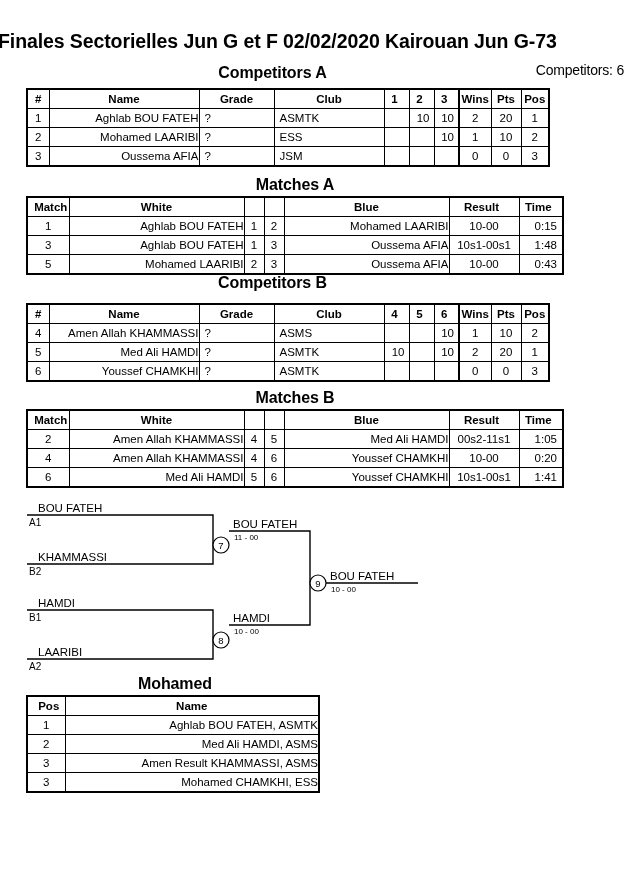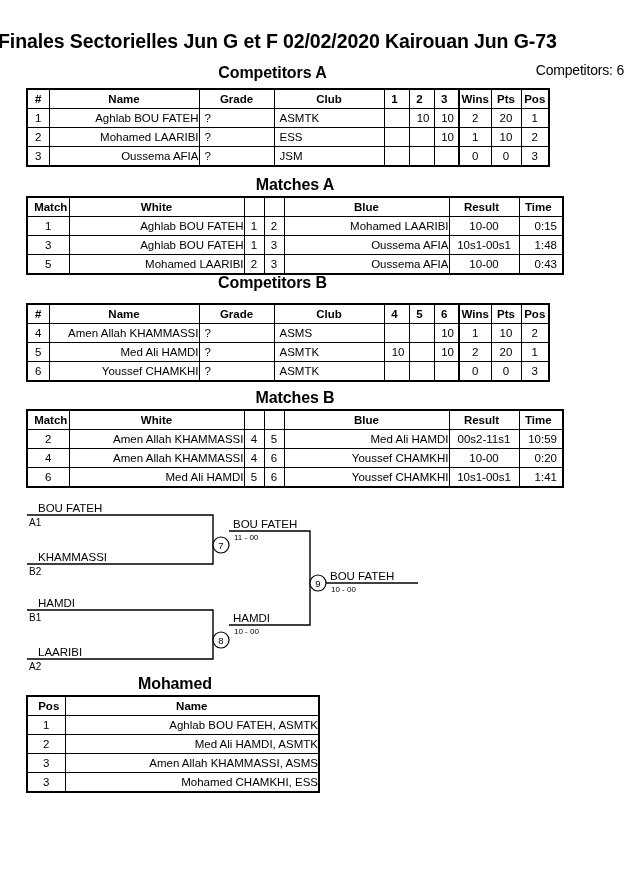--- a/index.html
+++ b/index.html
@@ -352,21 +352,21 @@
     </tr>
   </thead>
   <tbody>
     <tr>
       <td class="c-num">2</td>
       <td class="c-name">Amen Allah KHAMMASSI</td>
       <td class="c-center">4</td>
       <td class="c-center">5</td>
       <td class="c-name">Med Ali HAMDI</td>
       <td class="c-center">00s2-11s1</td>
-      <td class="c-right">10:59</td>
+      <td class="c-right">1:05</td>
     </tr>
     <tr>
       <td class="c-num">4</td>
       <td class="c-name">Amen Allah KHAMMASSI</td>
       <td class="c-center">4</td>
       <td class="c-center">6</td>
       <td class="c-name">Youssef CHAMKHI</td>
       <td class="c-center">10-00</td>
       <td class="c-right">0:20</td>
     </tr>
@@ -441,24 +441,24 @@
       <th>Name</th>
     </tr>
   </thead>
   <tbody>
     <tr>
       <td class="c-num">1</td>
       <td class="c-name">Aghlab BOU FATEH, ASMTK</td>
     </tr>
     <tr>
       <td class="c-num">2</td>
-      <td class="c-name">Med Ali HAMDI, ASMTK</td>
+      <td class="c-name">Med Ali HAMDI, ASMS</td>
     </tr>
     <tr>
       <td class="c-num">3</td>
-      <td class="c-name">Amen Allah KHAMMASSI, ASMS</td>
+      <td class="c-name">Amen Result KHAMMASSI, ASMS</td>
     </tr>
     <tr>
       <td class="c-num">3</td>
       <td class="c-name">Mohamed CHAMKHI, ESS</td>
     </tr>
   </tbody>
 </table>
 
 </body></html>

